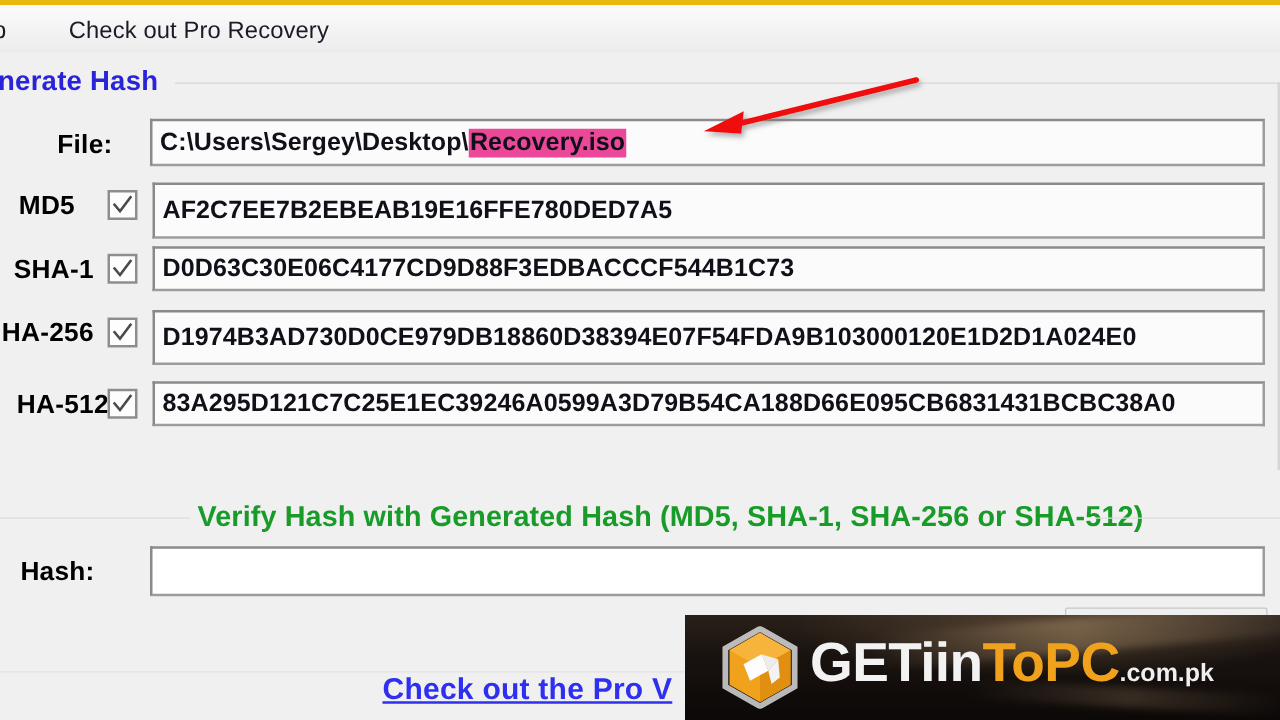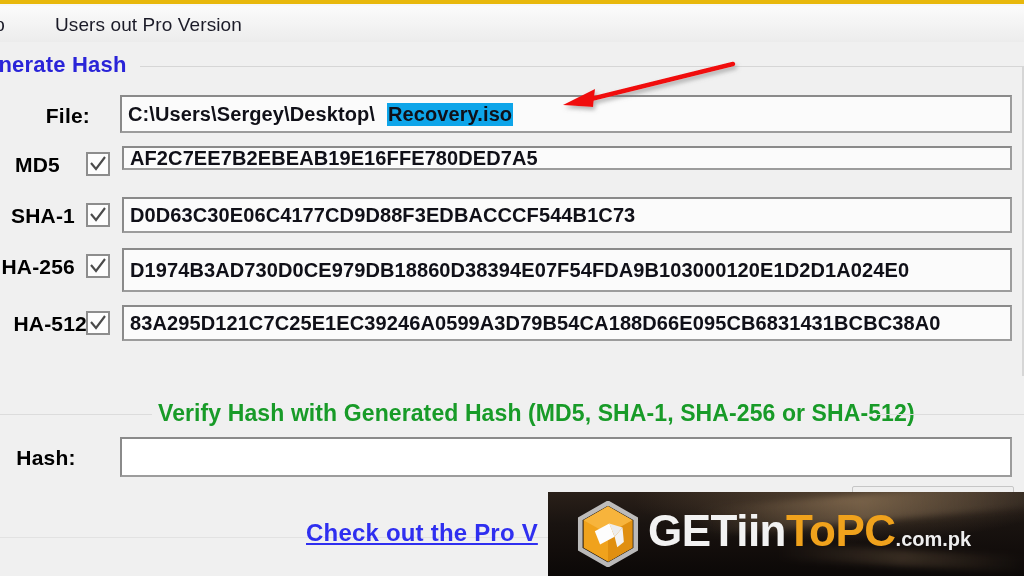--- a/index.html
+++ b/index.html
@@ -119,25 +119,24 @@
     border-left-color: #8a8a8a;
     overflow: hidden;
     white-space: nowrap;
     display: flex;
     align-items: center;
     padding-left: 6px;
     font-size: 20px;
     font-weight: bold;
     color: #101018;
     letter-spacing: 0.1px;
-    gap: 12px;
   }
   .field.empty { background: #ffffff; }
   .hl {
-    background: #0ea5e9;
+    background: #ec4899;
     padding: 0 1px;
   }
 
   
   .verify-caption {
     position: absolute;
     left: 158px;
     top: 400px;
     font-size: 23px;
     font-weight: bold;
@@ -174,21 +173,21 @@
   
   .footer-sep {
     position: absolute;
     left: 0; top: 537px;
     width: 1024px; height: 1px;
     background: #e2e2e2;
   }
   .pro-link {
     position: absolute;
     left: 306px;
-    top: 519px;
+    top: 538px;
     font-size: 24px;
     font-weight: bold;
     color: #2f2ff0;
     text-decoration: underline;
     white-space: nowrap;
     letter-spacing: 0.2px;
   }
 
   
   .arrow-svg {
@@ -256,40 +255,40 @@
 </head>
 <body>
 
 <div id="app">
 
   <div class="gold-bar"></div>
   <div class="gold-bar-shadow"></div>
 
   <div class="menubar">
     <div class="menu-item menu-help">lp</div>
-    <div class="menu-item menu-pro">Users out Pro Version</div>
+    <div class="menu-item menu-pro">Check out Pro Recovery</div>
   </div>
 
   <div class="group-title">enerate Hash</div>
   <div class="group-line"></div>
   <div class="group-line-right"></div>
 
   <div class="row-label" style="left:0px; top:104px; width:90px;">File:</div>
   <div class="field" style="left:120px; top:95px; width:892px; height:38px;">
     <span>C:\Users\Sergey\Desktop\</span>
       <span class="hl">Recovery.iso</span>
   </div>
 
   <div class="row-label" style="left:0px; top:153px; width:75px;text-align:center;">MD5</div>
   <div class="cb" style="left:86px; top:152px;">
     <svg width="20" height="20" viewBox="0 0 20 20">
       <path d="M3 9 L8 15 L17 3" stroke="#4a4a4a" stroke-width="2.1" fill="none"></path>
     </svg>
   </div>
-  <div class="field" style="left:122px; top:146px; width:890px; height:24px;">AF2C7EE7B2EBEAB19E16FFE780DED7A5</div>
+  <div class="field" style="left:122px; top:146px; width:890px; height:45px;">AF2C7EE7B2EBEAB19E16FFE780DED7A5</div>
 
   <div class="row-label" style="left:0px; top:204px; width:75px;">SHA-1</div>
   <div class="cb" style="left:86px; top:203px;">
     <svg width="20" height="20" viewBox="0 0 20 20">
       <path d="M3 9 L8 15 L17 3" stroke="#4a4a4a" stroke-width="2.1" fill="none"></path>
     </svg>
   </div>
   <div class="field" style="left:122px; top:197px; width:890px; height:36px;">D0D63C30E06C4177CD9D88F3EDBACCCF544B1C73</div>
 
   <div class="row-label" style="left:0px; top:255px; width:75px;">HA-256</div>

